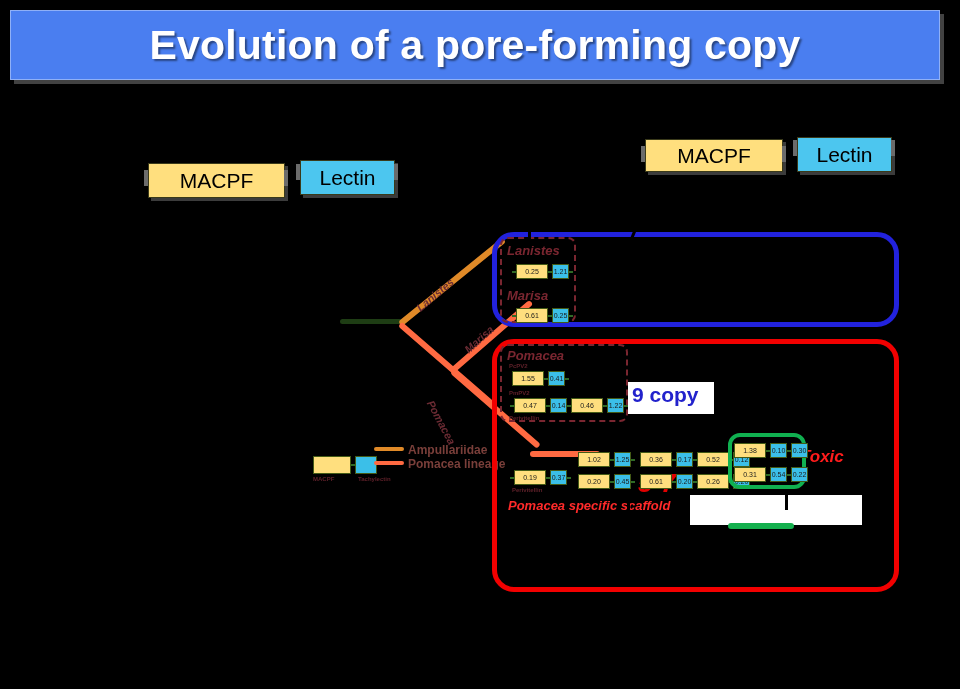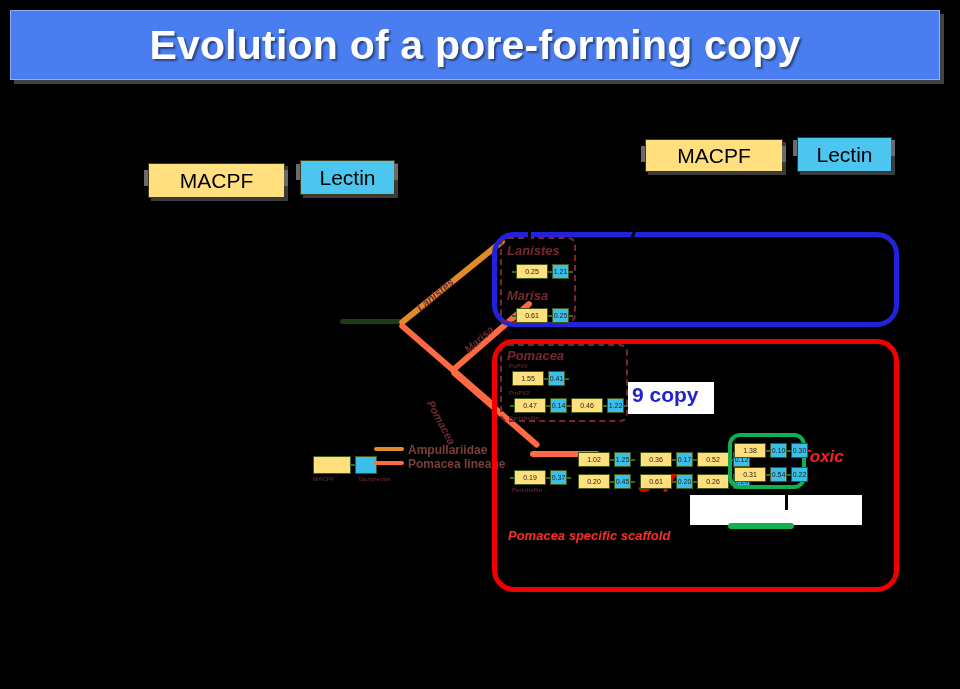--- a/index.html
+++ b/index.html
@@ -91,21 +91,21 @@
   }
   #count-57{
     position:absolute;left:638px;top:373px;color:#e00000;
     font-size:26px;font-weight:bold;font-style:italic;
   }
   #toxic-label{
     position:absolute;left:800px;top:352px;color:#ff1c1c;
     font-size:17px;font-weight:bold;font-style:italic;
   }
   #pss-label{
-    position:absolute;left:508px;top:433px;color:#ff2a2a;
+    position:absolute;left:508px;top:403px;color:#ff2a2a;
     font-size:13px;font-weight:bold;font-style:italic;white-space:nowrap;
   }
   #white-note{
     position:absolute;left:690px;top:400px;width:172px;height:30px;
     background:#ffffff;
   }
   #green-bar{
     position:absolute;left:728px;top:428px;width:66px;height:6px;
     background:#14b04e;border-radius:3px;
   }

